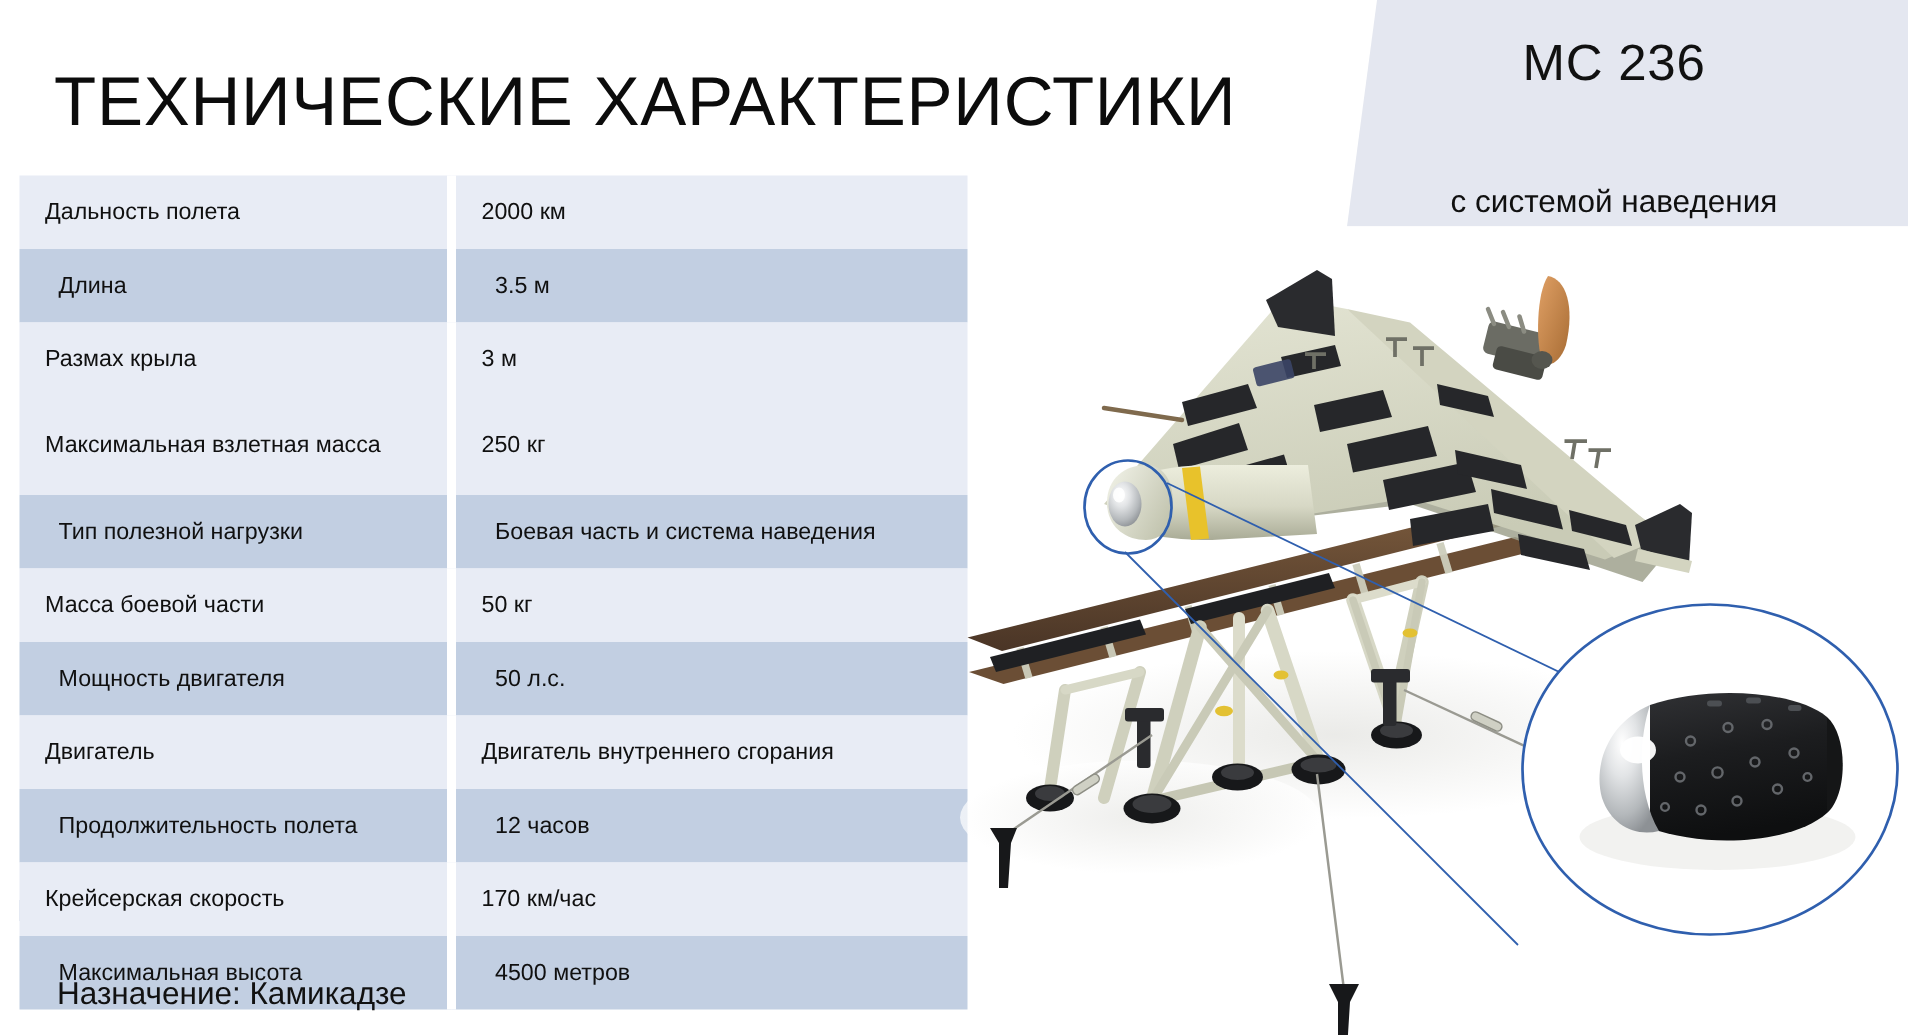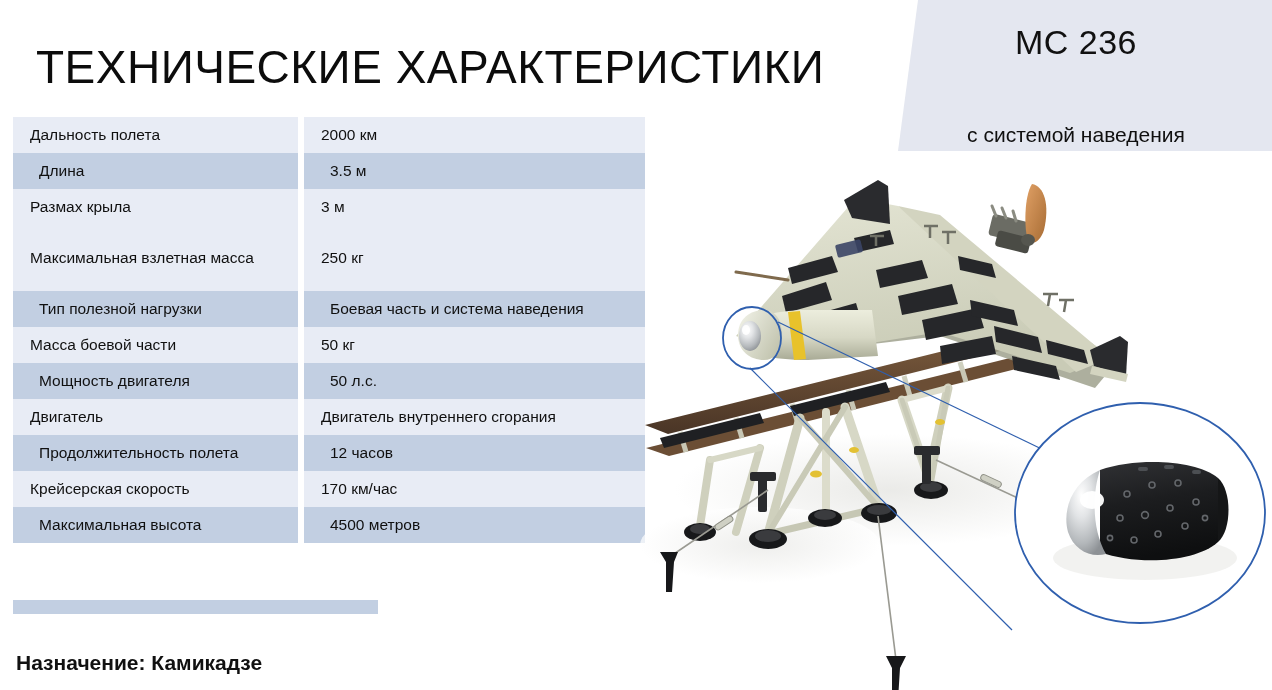--- a/index.html
+++ b/index.html
@@ -48,35 +48,35 @@
   .spec-table{
     position:absolute;left:13px;top:117px;width:598px;
     border-collapse:collapse;
     table-layout:fixed;
   }
   .spec-table td{
     padding:0 0 0 17px;
     font-size:15.5px;
     color:#101010;
     vertical-align:middle;
-    height:36px;
+    height:49px;
     border:none;
   }
   .spec-table td.label{width:268px;}
   .spec-table td.value{width:324px;padding-left:17px;}
   .spec-table tr.odd td{background:#e8ecf5;}
   .spec-table tr.even td{background:#c2cfe2;padding-left:26px;}
   .spec-table tr td.label{border-right:6px solid #ffffff;}
   .spec-table tr.tall td{height:66px;}
   .spec-table tr.tall td.label{line-height:22px;}
 
   
   .footnote{
-    position:absolute;left:16px;top:648px;
-    font-size:21px;line-height:30px;color:#111;font-weight:bold;
+    position:absolute;left:38px;top:648px;
+    font-size:21px;line-height:30px;color:#111;
   }
 
   
   .photo{
     position:absolute;left:640px;top:160px;width:632px;height:530px;
   }
   .photo svg{display:block;width:632px;height:530px;}
 </style>
 </head>
 <body>

